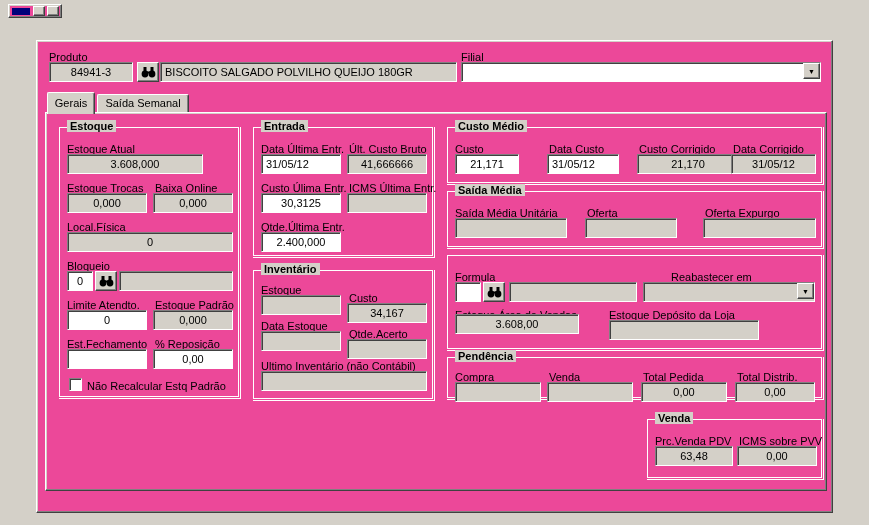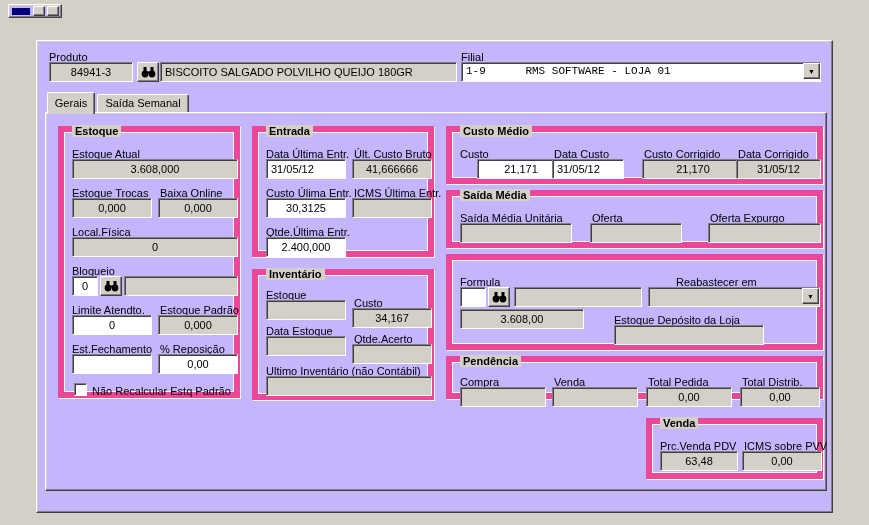--- a/index.html
+++ b/index.html
@@ -38,30 +38,30 @@
     border: 1px solid;
     border-color: #fff #404040 #404040 #fff;
     box-shadow: inset -1px -1px 0 #808080;
     display: flex; align-items: center; justify-content: center;
     cursor: pointer;
   }
   .arrow { font-size: 7px; line-height: 7px; }
   
   .panel-raised {
     position: absolute;
-    background: #c4b5fd;
+    background: #ec4899;
     border: 1px solid;
     border-color: #fff #404040 #404040 #fff;
     box-shadow: inset -1px -1px 0 #808080, inset 1px 1px 0 #d4d0c8;
     padding-left: 8px;
   }
   
   .group {
     position: absolute;
-    border: 6px solid #ec4899;
+    border: 1px solid #ec4899;
     box-shadow: inset 0 0 0 1px #fff, 1px 1px 0 #fff;
   }
   .gtitle {
     position: absolute;
     top: -7px; left: 8px;
     background: #d4d0c8;
     padding: 0 3px;
     font-weight: bold;
     white-space: nowrap;
     line-height: 12px;
@@ -114,35 +114,34 @@
           <rect x="2.5" y="1" width="3" height="4" fill="#000"></rect>
           <rect x="9.5" y="1" width="3" height="4" fill="#000"></rect>
           <rect x="5" y="5.5" width="5" height="2" fill="#000"></rect>
         </svg>
     </span>
   </div>
   <div class="fld" style="left:123px;top:21px;width:297px">BISCOITO SALGADO POLVILHO QUEIJO 180GR</div>
 
   <div class="lbl" style="left:424px;top:10px">Filial</div>
   <div class="fld white" style="left:424px;top:21px;width:360px;padding:0">
-    <div class="combo-text mono">1-9      RMS SOFTWARE - LOJA 01</div>
     <div class="btn3d combo-btn">
       <span class="arrow">▼</span>
     </div>
   </div>
 
   <div class="tab active" style="left:10px;top:51px;width:48px;height:22px">Gerais</div>
   <div class="tab inactive" style="left:60px;top:53px;width:92px;height:18px">Saída Semanal</div>
 
   <div class="panel-raised" style="left:8px;top:71px;width:782px;height:379px">
 
     <div class="group" style="left:12px;top:13px;width:182px;height:272px">
       <div class="gtitle">Estoque</div>
       <div class="lbl" style="left:8px;top:16px">Estoque Atual</div>
-      <div class="fld num" style="left:8px;top:27px;width:166px">3.608,000</div>
+      <div class="fld num" style="left:8px;top:27px;width:136px">3.608,000</div>
 
       <div class="lbl" style="left:8px;top:55px">Estoque Trocas</div>
       <div class="lbl" style="left:96px;top:55px">Baixa Online</div>
       <div class="fld num" style="left:8px;top:66px;width:80px">0,000</div>
       <div class="fld num" style="left:94px;top:66px;width:80px">0,000</div>
 
       <div class="lbl" style="left:8px;top:94px">Local.Física</div>
       <div class="fld num" style="left:8px;top:105px;width:166px">0</div>
 
       <div class="lbl" style="left:8px;top:133px">Bloqueio</div>
@@ -205,21 +204,21 @@
       <div class="lbl" style="left:8px;top:90px">Ultimo Inventário (não Contábil)</div>
       <div class="fld" style="left:8px;top:101px;width:166px"></div>
     </div>
 
     <div class="group" style="left:400px;top:13px;width:377px;height:58px">
       <div class="gtitle">Custo Médio</div>
       <div class="lbl" style="left:8px;top:16px">Custo</div>
       <div class="lbl" style="left:102px;top:16px">Data Custo</div>
       <div class="lbl" style="left:192px;top:16px">Custo Corrigido</div>
       <div class="lbl" style="left:286px;top:16px">Data Corrigido</div>
-      <div class="fld white num" style="left:25px;top:27px;width:88px">21,171</div>
+      <div class="fld white num" style="left:8px;top:27px;width:64px">21,171</div>
       <div class="fld white" style="left:100px;top:27px;width:72px">31/05/12</div>
       <div class="fld num" style="left:190px;top:27px;width:102px">21,170</div>
       <div class="fld ctr" style="left:284px;top:27px;width:85px">31/05/12</div>
     </div>
 
     <div class="group" style="left:400px;top:77px;width:377px;height:58px">
       <div class="gtitle">Saída Média</div>
       <div class="lbl" style="left:8px;top:16px">Saída Média Unitária</div>
       <div class="lbl" style="left:140px;top:16px">Oferta</div>
       <div class="lbl" style="left:258px;top:16px">Oferta Expurgo</div>
@@ -246,21 +245,21 @@
       <div class="fld" style="left:62px;top:27px;width:128px"></div>
       <div class="fld" style="left:196px;top:27px;width:172px;padding:0">
         <div class="combo-text"></div>
         <div class="btn3d combo-btn">
           <span class="arrow">▼</span>
         </div>
       </div>
 
       <div class="lbl" style="left:8px;top:54px">Estoque Área de Vendas</div>
       <div class="lbl" style="left:162px;top:54px">Estoque Depósito da Loja</div>
-      <div class="fld num" style="left:8px;top:49px;width:124px">3.608,00</div>
+      <div class="fld num" style="left:8px;top:59px;width:124px">3.608,00</div>
       <div class="fld" style="left:162px;top:65px;width:150px"></div>
     </div>
 
     <div class="group" style="left:400px;top:243px;width:377px;height:43px">
       <div class="gtitle">Pendência</div>
       <div class="lbl" style="left:8px;top:14px">Compra</div>
       <div class="lbl" style="left:102px;top:14px">Venda</div>
       <div class="lbl" style="left:196px;top:14px">Total Pedida</div>
       <div class="lbl" style="left:290px;top:14px">Total  Distrib.</div>
       <div class="fld" style="left:8px;top:25px;width:86px"></div>

